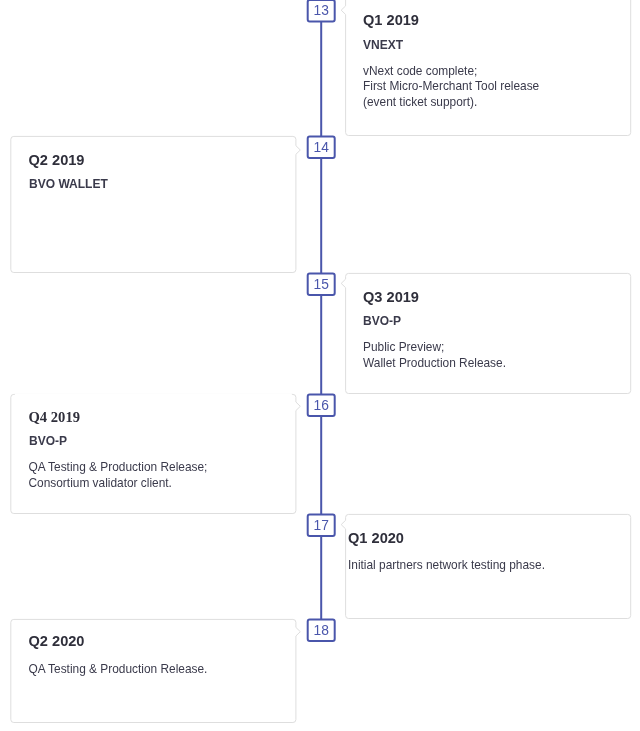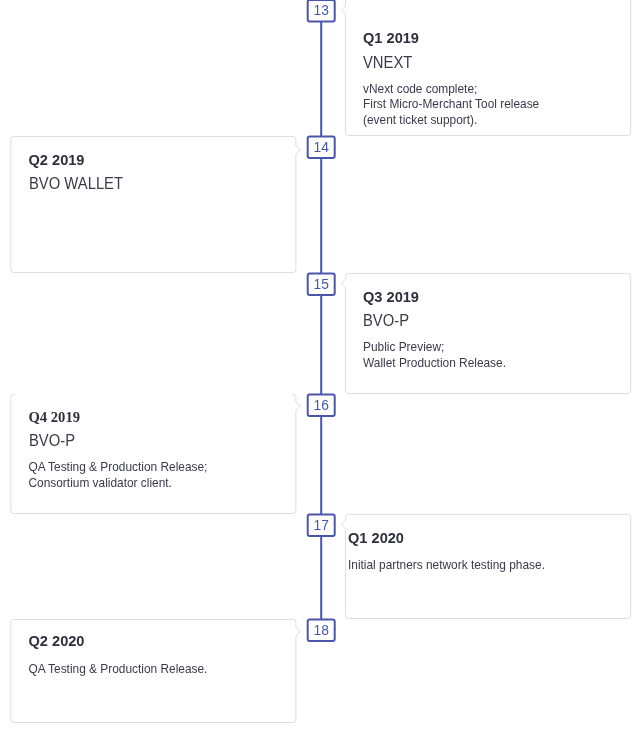--- a/index.html
+++ b/index.html
@@ -2,21 +2,21 @@
 <html><head>
 <meta charset="utf-8">
 <style>
   html,body{margin:0;padding:0;}
   body{width:640px;height:731px;background:#ffffff;
        font-family:"Liberation Sans",sans-serif;position:relative;overflow:hidden;}
   #stage{position:absolute;left:0;top:0;width:640px;height:731px;}
   svg.chrome{position:absolute;left:0;top:0;width:640px;height:731px;overflow:visible;}
   .card-text{position:absolute;}
   .c-title{font-size:14.6px;font-weight:700;color:#2f2f3b;line-height:14.6px;}
-  .c-sub{font-size:16px;font-weight:400;color:#3a3a4b;line-height:12px;margin-top:11px;
+  .c-sub{font-size:13px;font-weight:700;color:#3a3a4b;line-height:12px;margin-top:11px;
          height:12px;overflow:visible;}
   .c-sub > span{display:inline-block;transform:scaleX(0.925);transform-origin:0 50%;
          white-space:nowrap;}
   .c-body{font-size:11.9px;font-weight:400;color:#3a3a4b;white-space:pre-line;
           line-height:15.75px;margin-top:13px;}
   .bnum{font-family:"Liberation Sans",sans-serif;font-size:13.8px;}
 </style>
 </head>
 <body style="background: rgb(255, 255, 255);">
 
@@ -52,21 +52,21 @@
     <g>
       <rect id="badge-box-4" rx="2" ry="2" fill="#ffffff" stroke="#4a56ab" stroke-width="2" x="307.7" y="514.6" width="27" height="21.5"></rect>
       <text id="badge-num-4" class="bnum" text-anchor="middle" fill="#4a56ab" x="321.2" y="529.5">17</text>
     </g>
     <g>
       <rect id="badge-box-5" rx="2" ry="2" fill="#ffffff" stroke="#4a56ab" stroke-width="2" x="307.7" y="619.6" width="27" height="21.5"></rect>
       <text id="badge-num-5" class="bnum" text-anchor="middle" fill="#4a56ab" x="321.2" y="634.5">18</text>
     </g>
   </svg>
 
-  <div class="card-text" id="card-text-0" style="left: 363px; top: 31px; width: 267.1px;">
+  <div class="card-text" id="card-text-0" style="left: 363px; top: 13px; width: 267.1px;">
     <div class="c-title" style="color: rgb(47, 47, 59);">Q1 2019</div>
     <div class="c-sub" style="color: rgb(58, 58, 75);"><span>VNEXT</span></div>
     <div class="c-body" style="color: rgb(58, 58, 75);">vNext code complete;
 First Micro-Merchant Tool release
 (event ticket support).</div>
   </div>
   <div class="card-text" id="card-text-1" style="left: 28.5px; top: 152.8px; width: 267.1px;">
     <div class="c-title" style="color: rgb(47, 47, 59);">Q2 2019</div>
     <div class="c-sub" style="color: rgb(58, 58, 75);"><span>BVO WALLET</span></div>
   </div>

